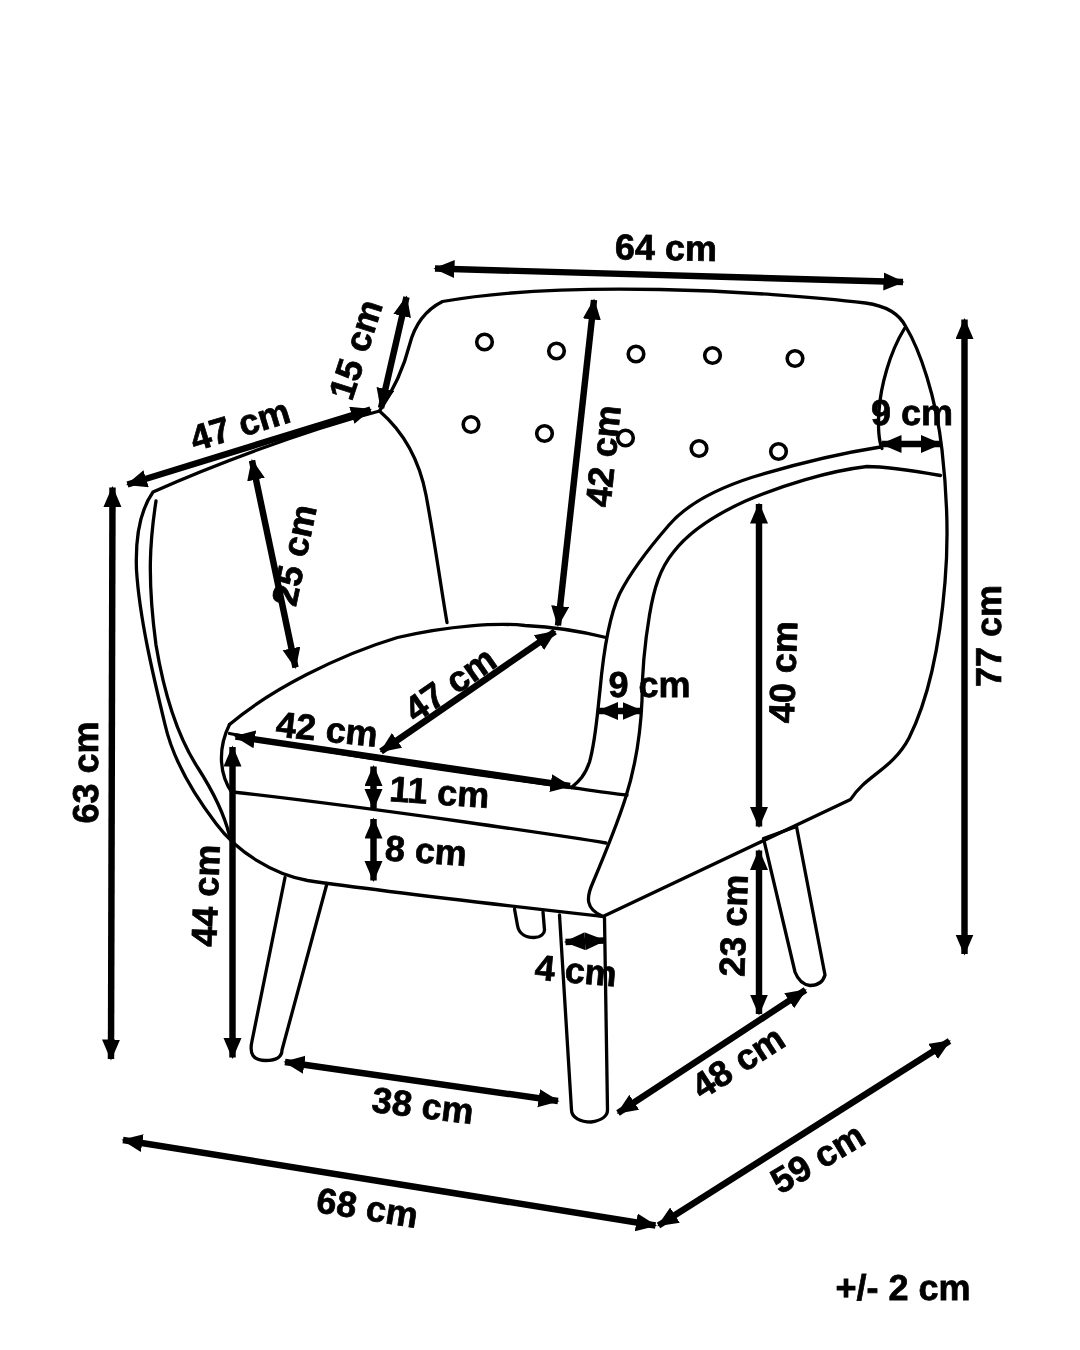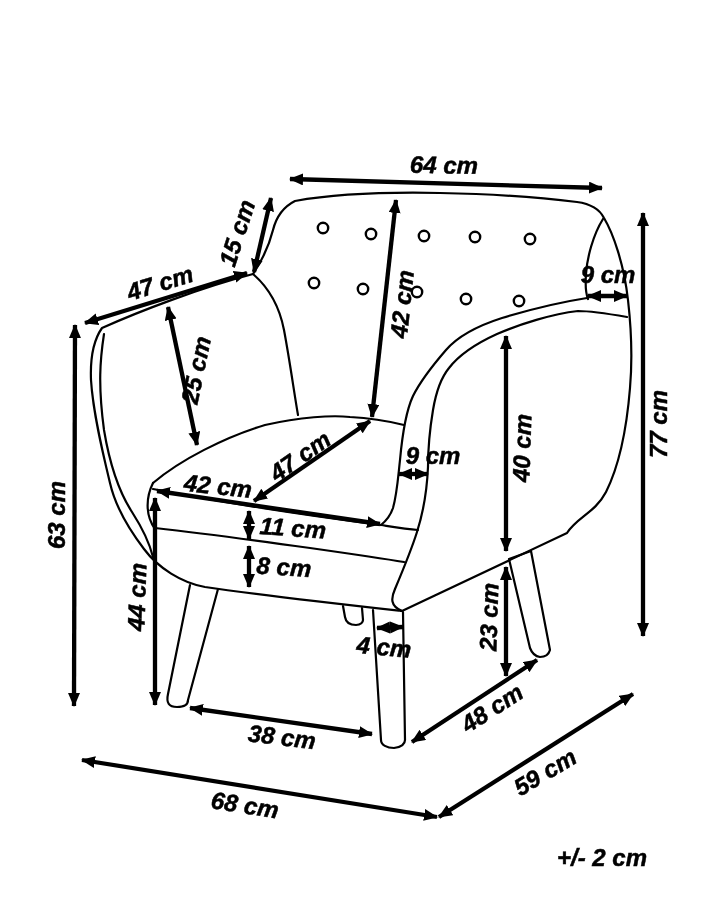--- a/index.html
+++ b/index.html
@@ -1,16 +1,16 @@
 <!DOCTYPE html>
 <html><head>
 <meta charset="utf-8">
 <style>
   html,body{margin:0;padding:0;background:#fff;}
-  .wrap{width:720px;height:900px;position:relative;overflow:hidden;background:#fff;font-style:italic;}
+  .wrap{width:720px;height:900px;position:relative;overflow:hidden;background:#fff;}
   text{font-family:"Liberation Sans",sans-serif;font-weight:bold;fill:#000;}
 </style>
 </head>
 <body>
 <div class="wrap">
 <svg width="720" height="900" viewBox="0 0 720 900">
 <defs>
 <marker id="ah" markerUnits="userSpaceOnUse" markerWidth="16" markerHeight="14" refX="13" refY="6" orient="auto-start-reverse">
   <path d="M0,0 L14,6 L0,12 Z" fill="#000"></path>
 </marker>

